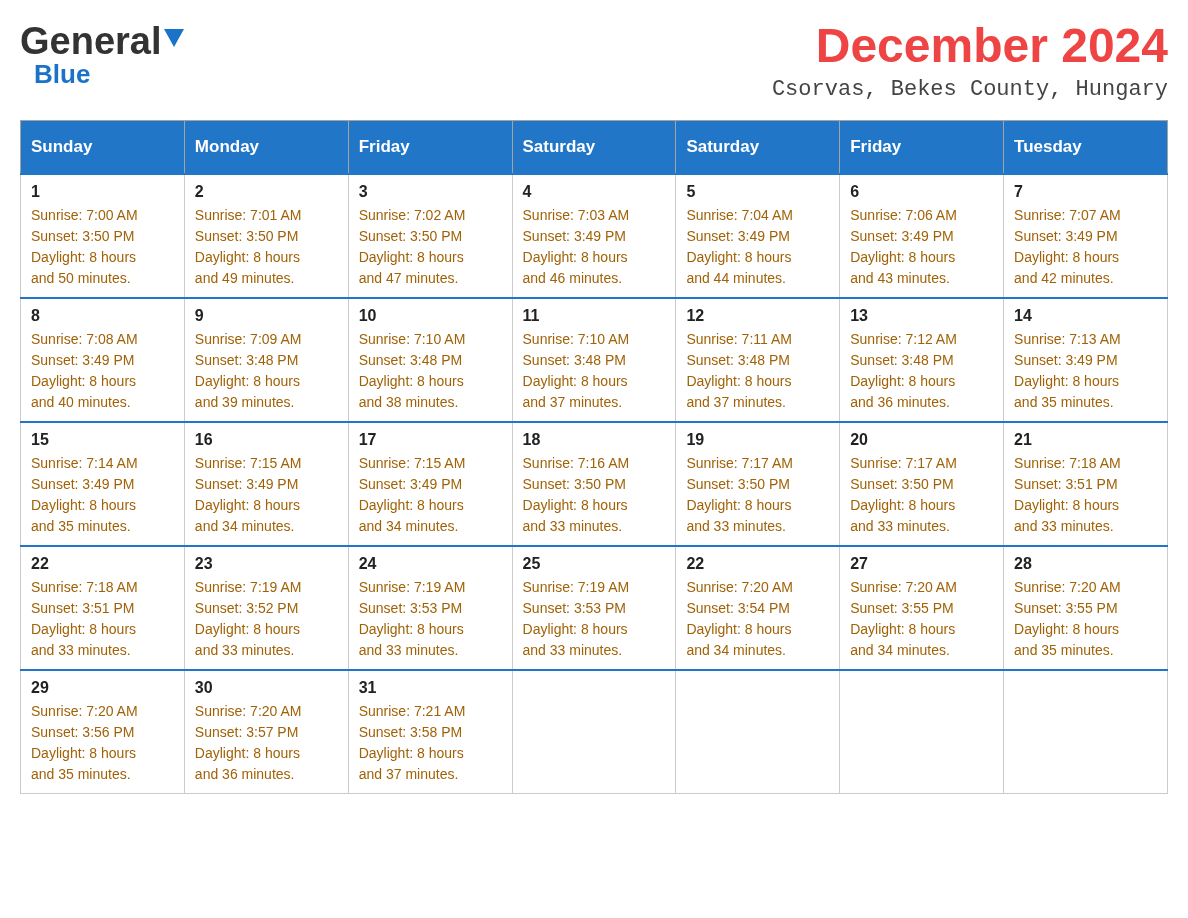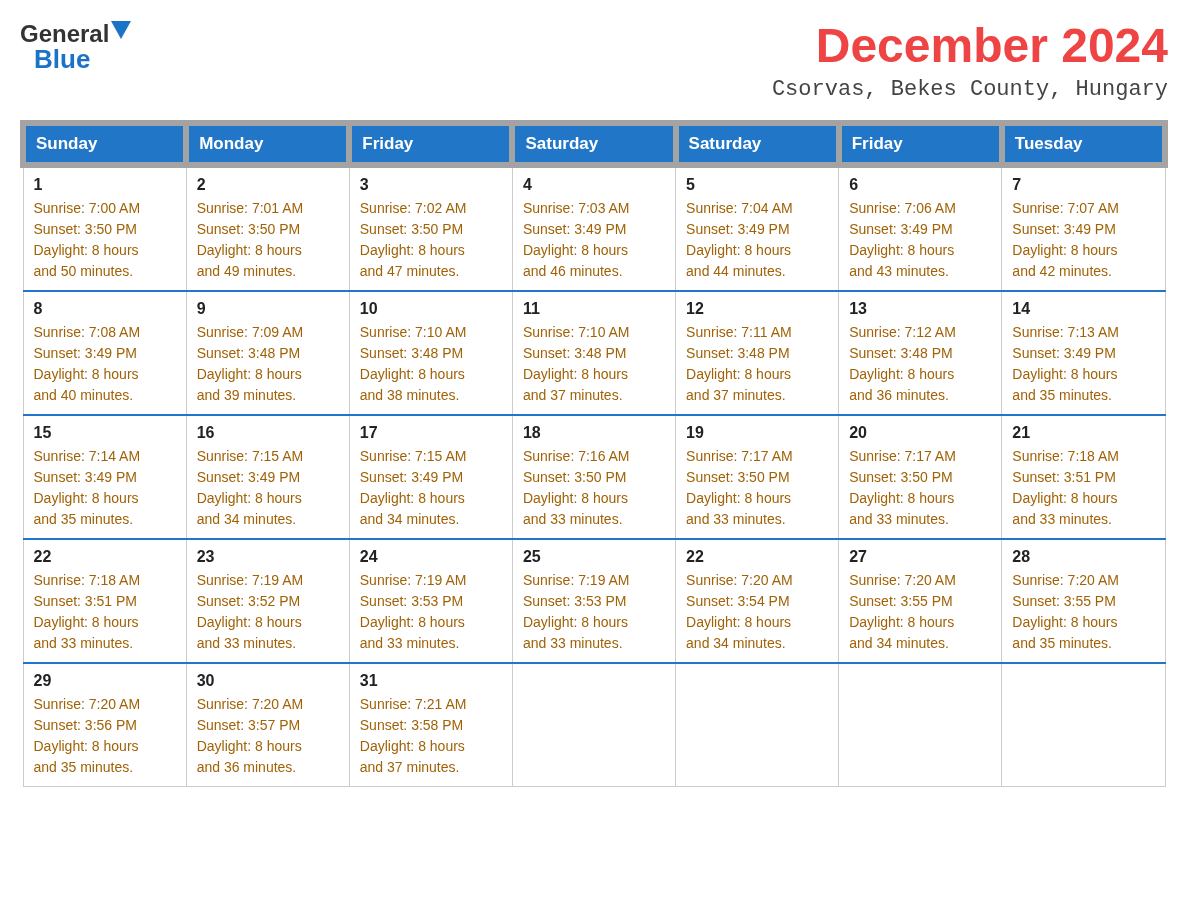--- a/index.html
+++ b/index.html
@@ -39,23 +39,23 @@
     table {
       width: 100%;
       border-collapse: collapse;
       table-layout: fixed;
     }
     thead tr th {
       background-color: #2176c7;
       color: #fff;
       font-size: 17px;
       font-weight: bold;
-      padding: 8px 10px;
+      padding: 16px 10px;
       text-align: left;
-      border: 6px solid #a3a3a3;
+      border: 1px solid #a3a3a3;
     }
     tbody tr td {
       vertical-align: top;
       padding: 8px 10px;
       border: 1px solid #ccc;
       border-top: 2px solid #2176c7;
       font-size: 13px;
       color: #222;
       min-height: 90px;
       height: 110px;
@@ -75,21 +75,21 @@
     tbody tr td.empty {
       border-top: 2px solid #2176c7;
     }
   </style>
 </head>
 <body>
 
 <div class="header">
   <div class="logo">
     <div style="display:flex; align-items:center;">
-      <span style="font-size:24px; font-weight:bold; color:#333;">General</span>
+      <span style="font-size:38px; font-weight:bold; color:#333;">General</span>
       <span style="display:inline-block; position:relative; margin-left:2px;">
         <svg width="22" height="22" viewBox="0 0 22 22">
           <polygon points="0,0 20,0 10,18" fill="#1a73c7"></polygon>
         </svg>
       </span>
     </div>
     <div style="font-size:26px; font-weight:bold; color:#1a73c7; margin-top:-4px; margin-left:14px;">Blue</div>
   </div>
   <div class="title-block">
     <div class="calendar-title">December 2024</div>

